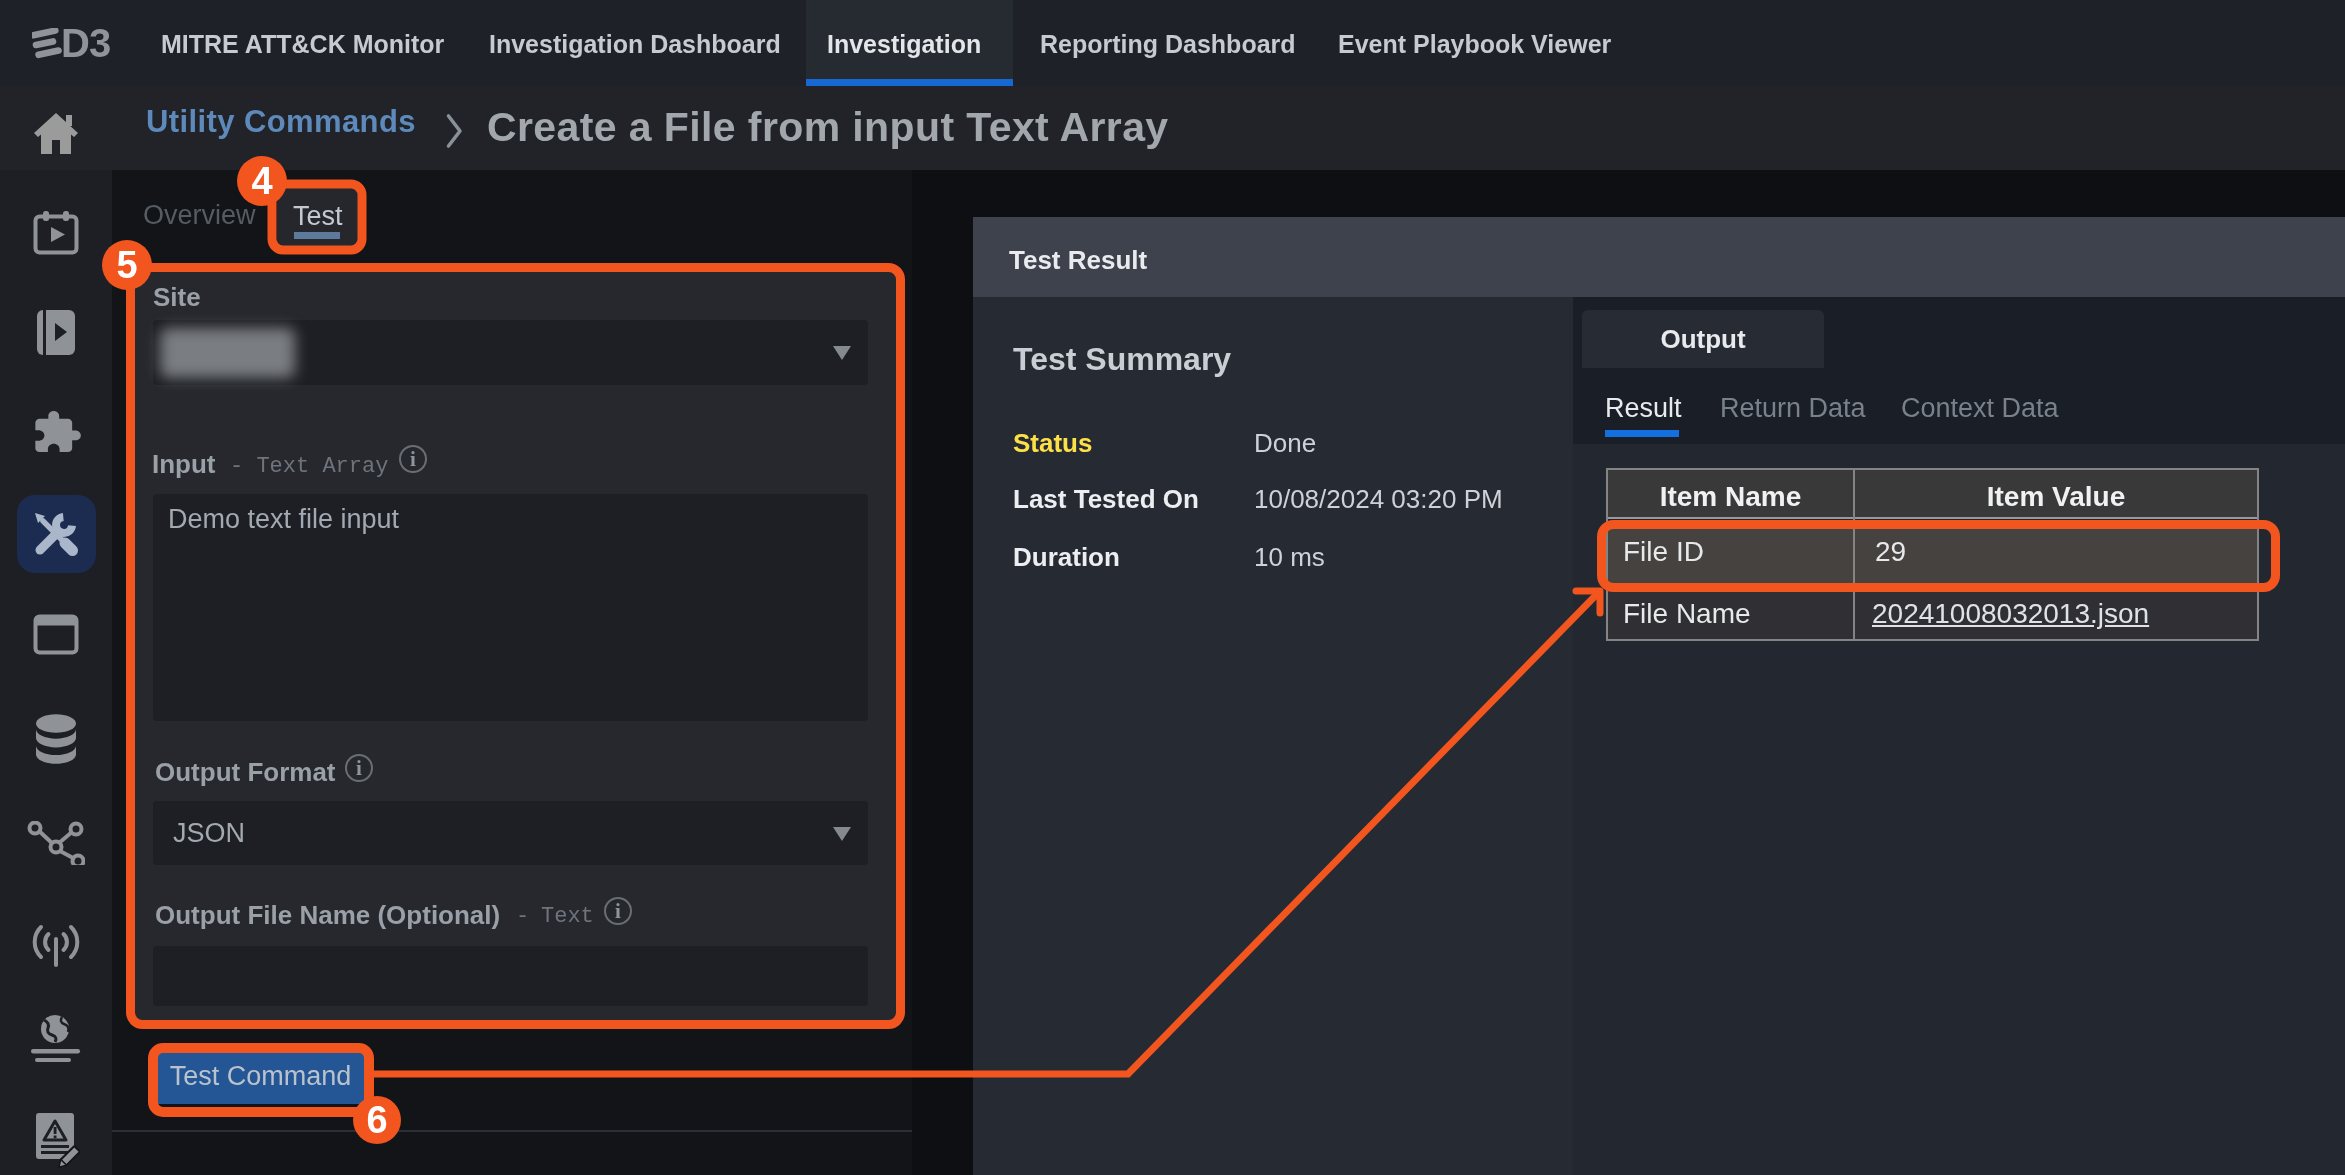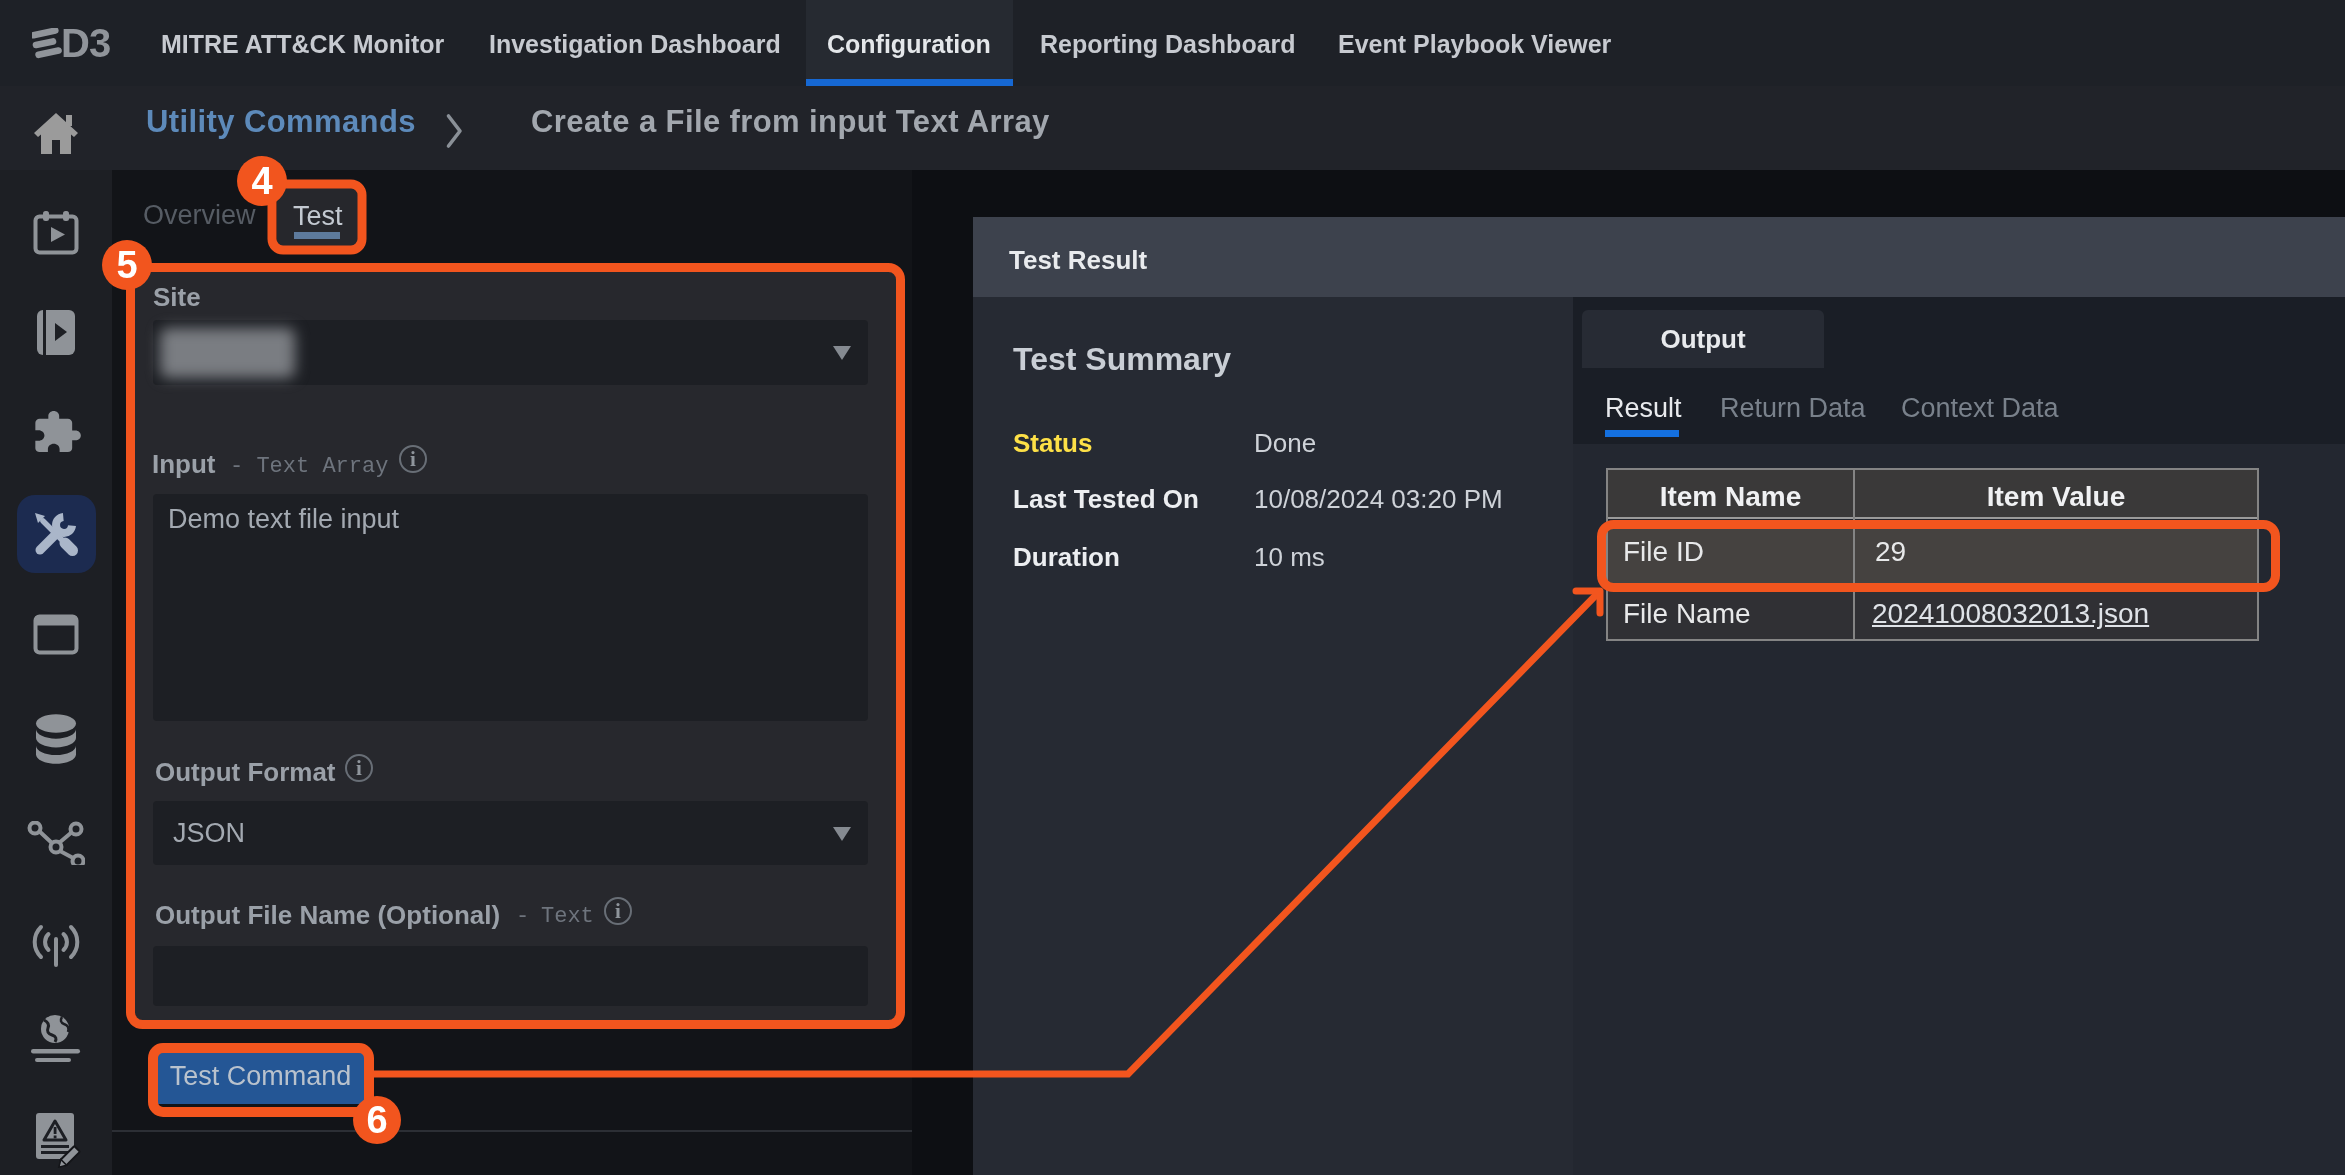--- a/index.html
+++ b/index.html
@@ -20,35 +20,35 @@
       <g transform="rotate(-12 14 15)">
         <rect x="0" y="1.5" width="29" height="6.6" rx="3.3"></rect>
         <rect x="0.5" y="11.6" width="24" height="6.6" rx="3.3"></rect>
         <rect x="1" y="21.7" width="27" height="6.6" rx="3.3"></rect>
       </g>
       <text x="29" y="29" font-family="Liberation Sans" font-size="40" font-weight="bold" letter-spacing="-1">D3</text>
     </g>
   </svg>
   <div class="abs" style="left:161px;top:30px;font-size:25px;font-weight:bold;color:#c7cad0;">MITRE ATT&amp;CK Monitor</div>
   <div class="abs" style="left:489px;top:30px;font-size:25px;font-weight:bold;color:#c7cad0;text-align:right;">Investigation Dashboard</div>
-  <div class="abs" style="left:827px;top:30px;font-size:25px;font-weight:bold;color:#e4e7ea;">Configuration</div>
+  <div class="abs" style="left:827px;top:30px;font-size:25px;font-weight:bold;color:#e4e7ea;">Investigation</div>
   <div class="abs" style="left:1040px;top:30px;font-size:25px;font-weight:bold;color:#c7cad0;">Reporting Dashboard</div>
   <div class="abs" style="left:1338px;top:30px;font-size:25px;font-weight:bold;color:#c7cad0;">Event Playbook Viewer</div>
 </div>
 
 <div class="abs" style="left:0;top:86px;width:2345px;height:84px;background:#212329;">
   <svg class="abs" style="left:33px;top:25px;" width="46" height="46" viewBox="0 0 46 46" fill="#9b9b9b">
     <path d="M23 2 L45 22 L41 26 L38 23.5 V43 H27 V29 H19 V43 H8 V23.5 L5 26 L1 22 Z"></path>
     <rect x="33" y="4" width="6" height="11"></rect>
   </svg>
   <div class="abs" style="left:146px;top:18px;font-size:31px;font-weight:bold;letter-spacing:0.4px;color:#5d8aba;">Utility Commands</div>
   <svg class="abs" style="left:443px;top:27px;" width="22" height="36" viewBox="0 0 22 36">
         <path d="M5.5 3 L17 18 L5.5 33" stroke="#8a9097" stroke-width="3.6" fill="none" stroke-linecap="round" stroke-linejoin="round"></path>
       </svg>
-  <div class="abs" style="left:487px;top:18px;font-size:31px;font-weight:bold;letter-spacing:0.4px;color:#a2a7ae;margin-left:44px;">Create a File from input Text Array</div>
+  <div class="abs" style="left:487px;top:18px;font-size:41px;font-weight:bold;letter-spacing:0.4px;color:#a2a7ae;">Create a File from input Text Array</div>
 </div>
 
 <div class="abs" style="left:0;top:170px;width:112px;height:1005px;background:#1d1f24;" id="sidebar">
 
   <svg class="ic" style="left:33px;top:39px;" width="46" height="47" viewBox="0 0 46 47">
     <rect x="2.5" y="7.5" width="41" height="36" rx="4" fill="none" stroke="#8f9398" stroke-width="4"></rect>
     <rect x="10" y="2" width="6" height="10" rx="2.5" fill="#8f9398"></rect>
     <rect x="30" y="2" width="6" height="10" rx="2.5" fill="#8f9398"></rect>
     <path d="M18 18 L32 25.5 L18 33 Z" fill="#8f9398"></path>
   </svg>

